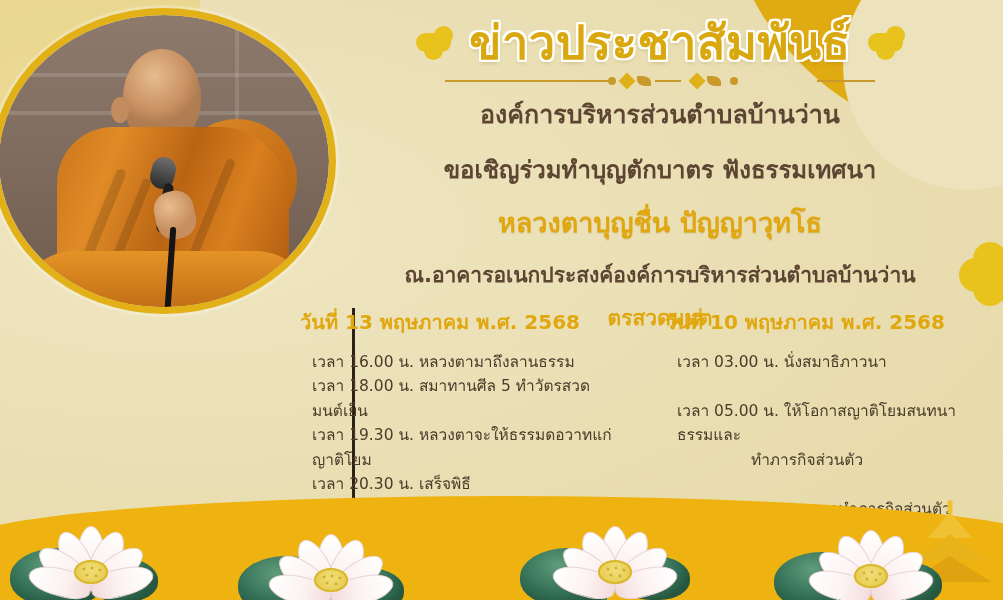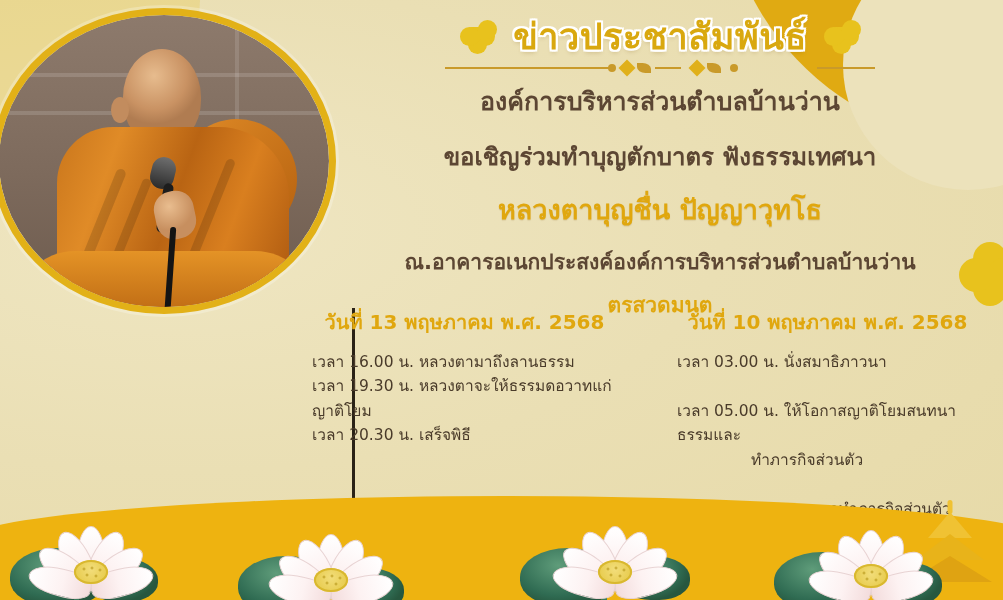--- a/index.html
+++ b/index.html
@@ -89,21 +89,21 @@
   .quatrefoil i{
     position:absolute;width:19px;height:19px;background:#e8c21d;border-radius:50% 50% 50% 0;
   }
   .quatrefoil i:nth-child(1){left:7px;top:-1px;transform:rotate(-45deg);}
   .quatrefoil i:nth-child(2){left:15px;top:7px;transform:rotate(45deg);}
   .quatrefoil i:nth-child(3){left:7px;top:15px;transform:rotate(135deg);}
   .quatrefoil i:nth-child(4){left:-1px;top:7px;transform:rotate(225deg);}
   .quatrefoil b{position:absolute;left:7px;top:7px;width:19px;height:19px;background:#e8c21d;border-radius:4px;}
 
   .main-title{
-    font-size:36px;font-weight:bold;color:#d9a80f;letter-spacing:.5px;line-height:1.15;
+    font-size:47px;font-weight:bold;color:#d9a80f;letter-spacing:.5px;line-height:1.15;
     text-shadow:
       -2px -2px 0 #fff, 2px -2px 0 #fff, -2px 2px 0 #fff, 2px 2px 0 #fff,
       0 -2px 0 #fff, 0 2px 0 #fff, -2px 0 0 #fff, 2px 0 0 #fff,
       0 3px 4px rgba(120,80,0,.25);
   }
   .divider{
     margin:4px auto 6px;width:430px;height:14px;position:relative;
   }
   .divider .bar{position:absolute;top:6px;height:2px;background:#c99a2a;}
   .divider .bar.l{left:0;width:165px;}
@@ -138,21 +138,21 @@
 
   
   .schedule{position:absolute;left:300px;top:306px;width:690px;display:flex;}
   .col{position:relative;}
   .col-left{width:340px;padding-right:14px;}
   .col-right{width:336px;padding-left:22px;}
   .vdiv{
     position:absolute;left:352px;top:308px;width:3px;height:190px;background:#2a2216;
   }
   .day-head{
-    font-size:20px;font-weight:bold;color:#e0a70e;margin-bottom:0;white-space:nowrap;text-align:center;
+    font-size:20px;font-weight:bold;color:#e0a70e;margin-bottom:0;white-space:nowrap;
   }
   .sched-list{list-style:none;margin:12px;padding:0;}
   .sched-list li{
     font-size:15.5px;color:#4a3b2a;line-height:1.58;white-space:pre-line;
   }
   .sched-list li .cont{display:block;padding-left:74px;}
 
   
   .band{
     position:absolute;left:-40px;bottom:-16px;width:1090px;height:120px;
@@ -269,20 +269,21 @@
       <i></i>
   </div>
 
   <div class="vdiv"></div>
   <div class="schedule">
 
     <div class="col col-left">
       <div class="day-head">วันที่ 13 พฤษภาคม พ.ศ. 2568</div>
       <ul class="sched-list">
         <li><span>เวลา 16.00 น. หลวงตามาถึงลานธรรม</span></li>
+        <li><span>เวลา 18.00 น. สมาทานศีล 5 ทำวัตรสวดมนต์เย็น</span></li>
         <li><span>เวลา 19.30 น. หลวงตาจะให้ธรรมดอวาทแก่ญาติโยม</span></li>
         <li><span>เวลา 20.30 น. เสร็จพิธี</span></li>
       </ul>
     </div>
 
     <div class="col col-right">
       <div class="day-head">วันที่ 10 พฤษภาคม พ.ศ. 2568</div>
       <ul class="sched-list">
         <li><span>เวลา 03.00 น. นั่งสมาธิภาวนา</span></li>
         <li>

